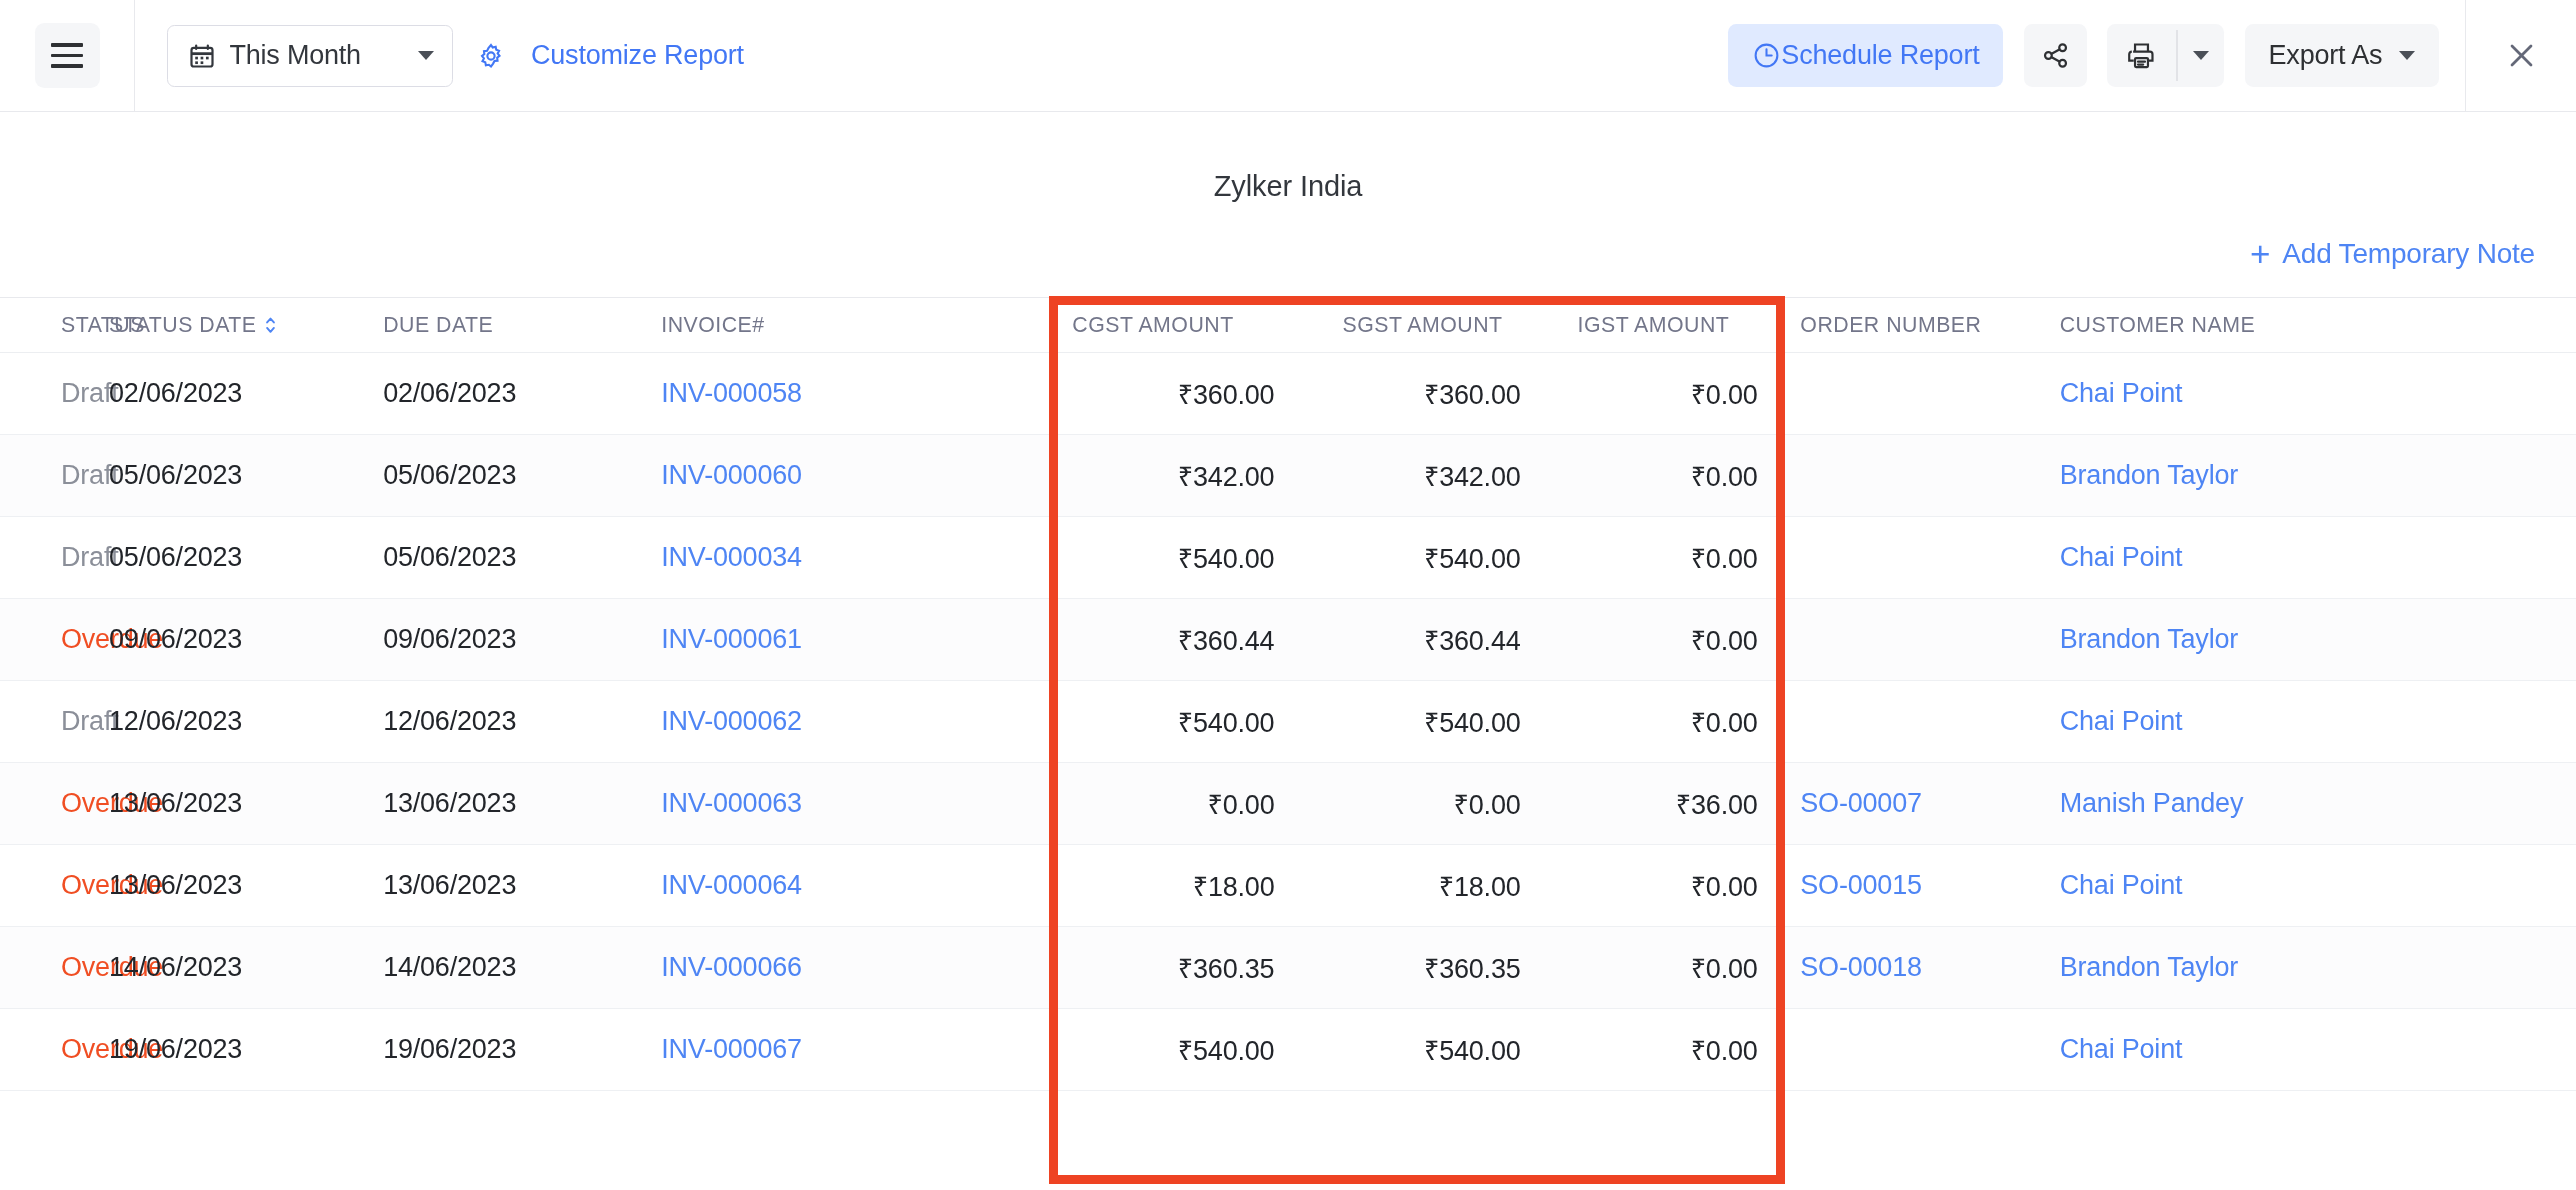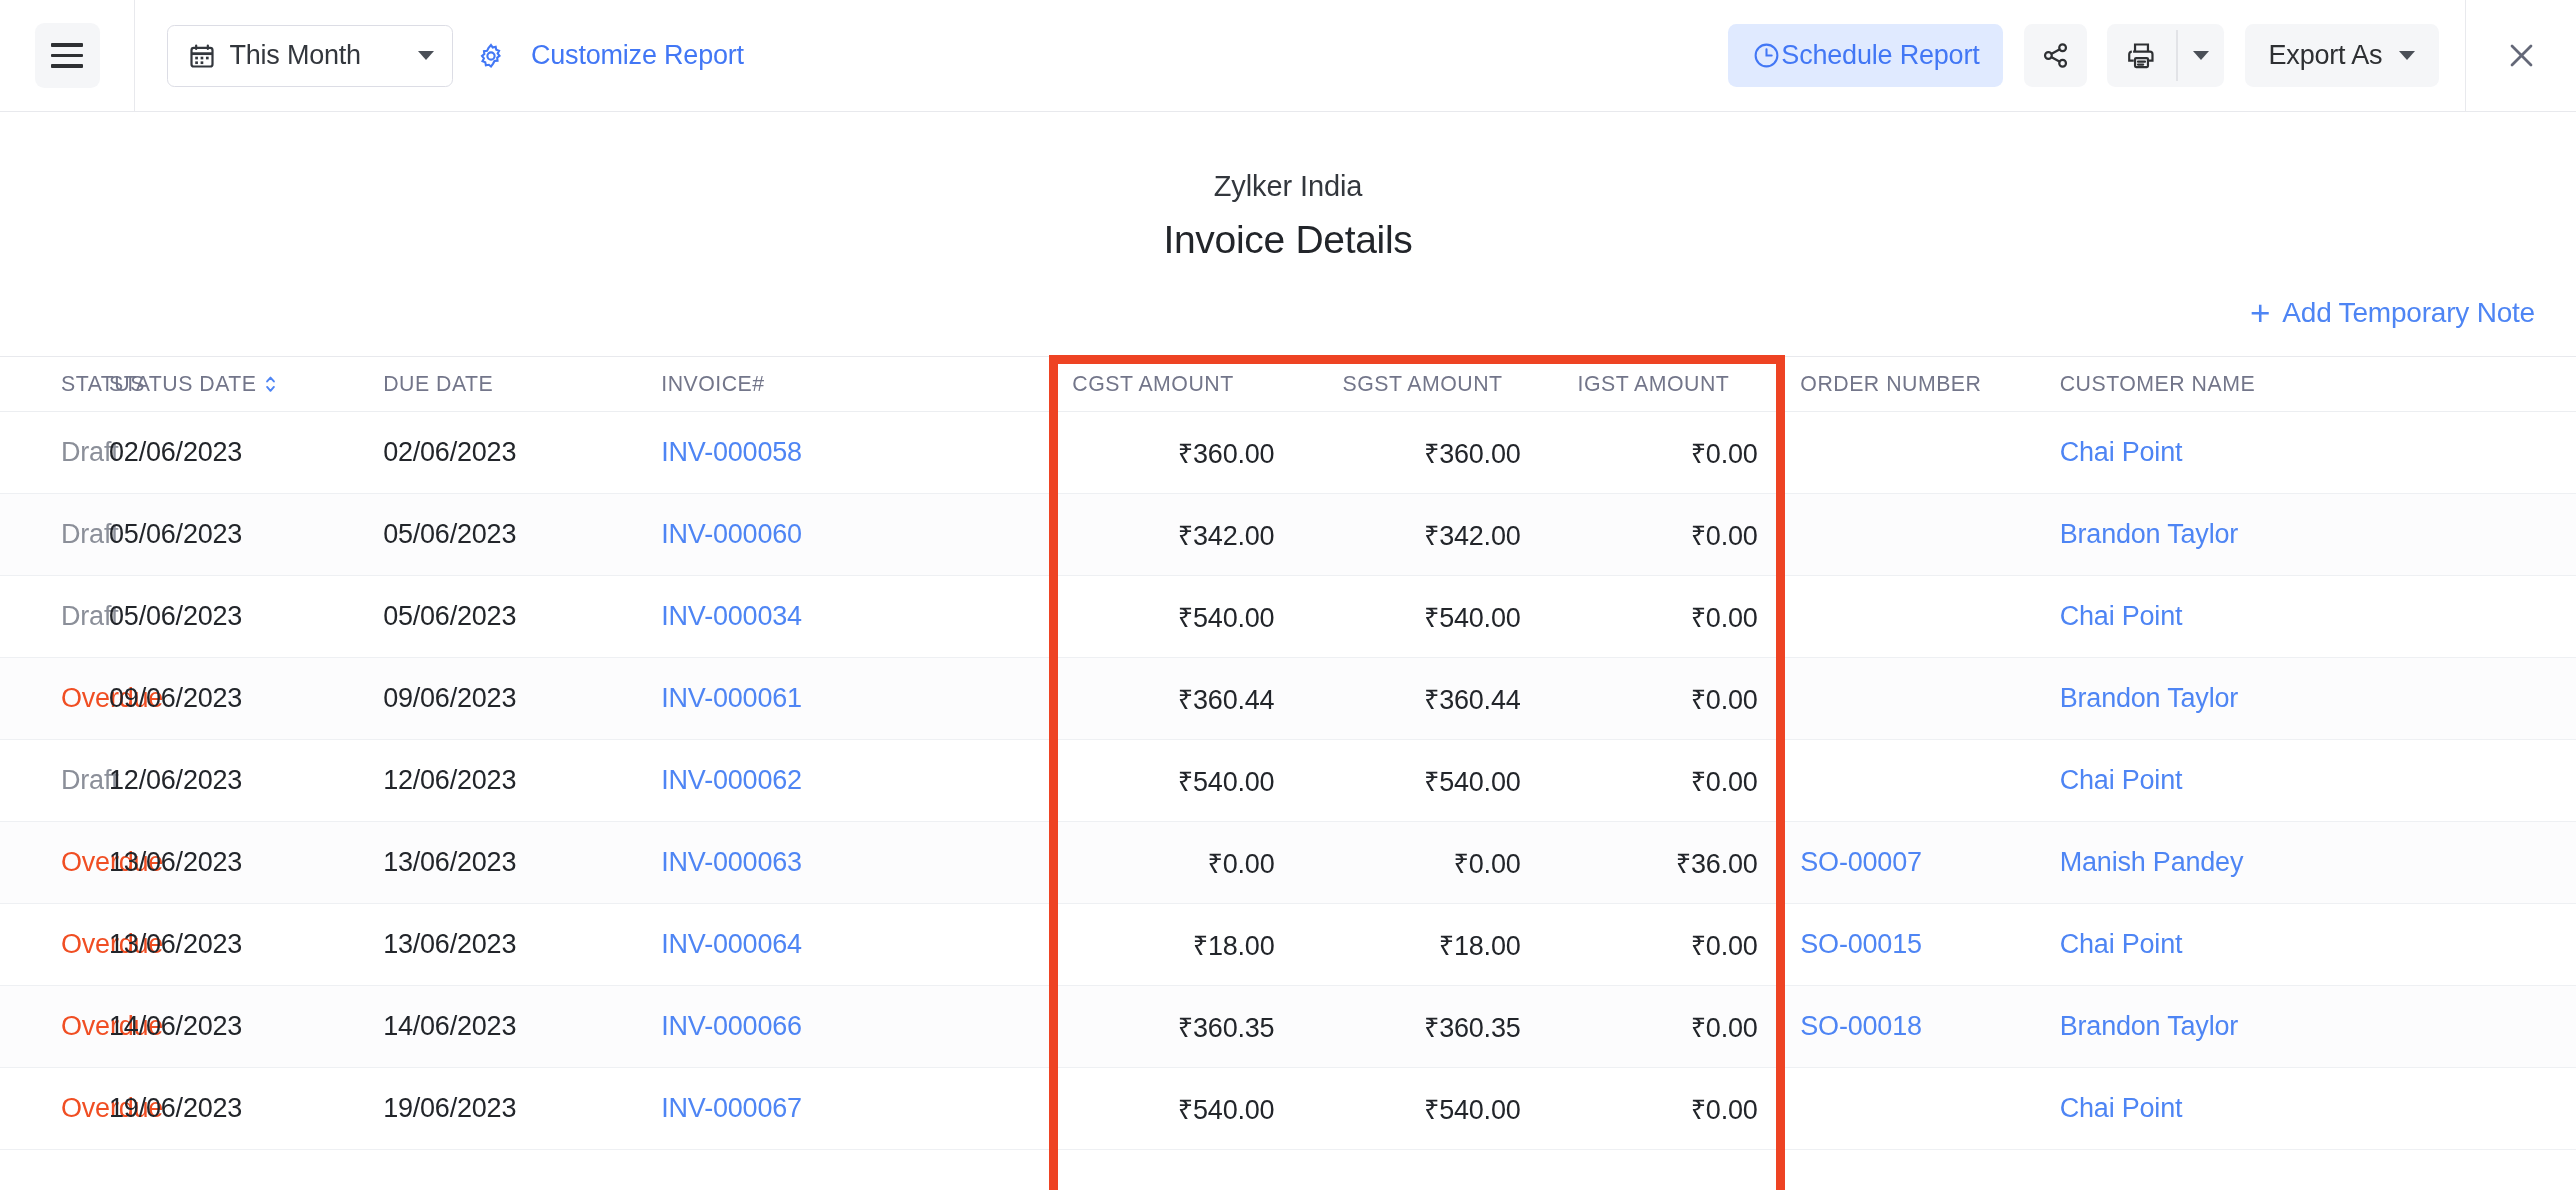--- a/index.html
+++ b/index.html
@@ -387,21 +387,20 @@
       <svg width="35" height="35" viewBox="0 0 24 24" fill="none" stroke="#646878" stroke-width="1.9" stroke-linecap="round">
         <path d="M5.5 5.5l13 13M18.5 5.5l-13 13"></path>
       </svg>
     </div>
   </div>
 
 </div>
 
 <div class="report-head">
   <div class="org-name">Zylker India</div>
-  <div class="report-title">Invoice Details</div>
 </div>
 
 <div class="note-row">
   <div class="add-note">
     <span class="plus-glyph">+</span>
     <span>Add Temporary Note</span>
   </div>
 </div>
 
 <div class="table-wrap">

